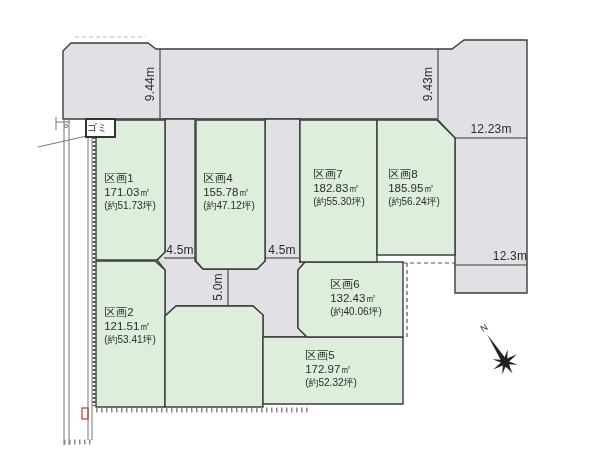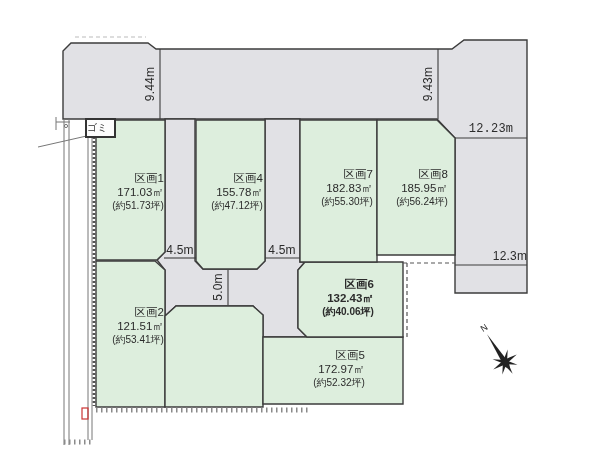--- a/index.html
+++ b/index.html
@@ -14,22 +14,22 @@
   .thin{stroke:#777;stroke-width:1;fill:none;}
   .hedge{stroke:#555;stroke-width:3;stroke-dasharray:2 2;fill:none;}
   .dashline{stroke:#555;stroke-width:1.2;stroke-dasharray:4 3;fill:none;}
   .hatch{stroke:var(--hatch,#888);stroke-width:5;stroke-dasharray:1.5 3.5;fill:none;}
   .faint{stroke:#bbb;stroke-width:1;stroke-dasharray:4 3;fill:none;}
   .redmark{stroke:var(--marker-red,#cc3333);stroke-width:1.2;fill:none;}
   .compass{fill:#222;stroke:none;}
   .lbl{position:absolute;transform:translate(-50%,-50%);white-space:nowrap;
        font-size:12px;letter-spacing:.2px;}
   .lbl.rot{transform:translate(-50%,-50%) rotate(-90deg);}
-  .plotlbl{position:absolute;transform:translateX(-50%);text-align:right;
-       font-size:11.5px;line-height:13.5px;white-space:nowrap;margin-left:8px;}
+  .plotlbl{position:absolute;transform:translateX(-50%);text-align:left;
+       font-size:11.5px;line-height:13.5px;white-space:nowrap;}
   .plotlbl .tsubo{font-size:10px;}
   .gomibox{position:absolute;left:85px;top:118px;width:27px;height:16px;
        background:#fcfcfc;border:2px solid #333;font-size:10px;line-height:16px;
        text-align:left;overflow:hidden;}
   .northlbl{position:absolute;font-size:9px;transform:translate(-50%,-50%) rotate(-33deg);}
 </style>
 </head>
 <body>
 
 <div id="stage">
@@ -83,21 +83,21 @@
       <polygon class="compass" points="0,-14 2.5,0 0,14 -2.5,0"></polygon>
       <polygon class="compass" points="14,0 0,2.5 -14,0 0,-2.5"></polygon>
       <polygon class="compass" points="9,-9 1.5,1.5 -9,9 -1.5,-1.5"></polygon>
       <polygon class="compass" points="9,9 -1.5,1.5 -9,-9 1.5,-1.5"></polygon>
       <circle cx="0" cy="0" r="2.6" fill="#222"></circle>
     </g>
   </svg>
 
   <div class="lbl rot" style="left:150px;top:84px;">9.44m</div>
   <div class="lbl rot" style="left:428px;top:84px;">9.43m</div>
-  <div class="lbl" style="left:491px;top:129px;font-family:Liberation Mono, monospace;">12.23m</div>
+  <div class="lbl" style="left:491px;top:129px;">12.23m</div>
   <div class="lbl" style="left:510px;top:256px;">12.3m</div>
   <div class="lbl" style="left:180px;top:250px;">4.5m</div>
   <div class="lbl" style="left:282px;top:250px;">4.5m</div>
   <div class="lbl rot" style="left:218px;top:287px;">5.0m</div>
 
   <div class="gomibox">ゴミ</div>
 
   <div class="northlbl" style="left:484px;top:328px;">N</div>
 
   <div class="plotlbl" style="left:130px;top:172px;">
@@ -118,21 +118,21 @@
   <div class="plotlbl" style="left:414px;top:168px;">
     <div>区画8</div>
     <div>185.95㎡</div>
     <div class="tsubo">(約56.24坪)</div>
   </div>
   <div class="plotlbl" style="left:130px;top:306px;">
     <div>区画2</div>
     <div>121.51㎡</div>
     <div class="tsubo">(約53.41坪)</div>
   </div>
-  <div class="plotlbl" style="left:340px;top:278px;font-weight:bold;">
+  <div class="plotlbl" style="left:356px;top:278px;">
     <div>区画6</div>
     <div>132.43㎡</div>
     <div class="tsubo">(約40.06坪)</div>
   </div>
   <div class="plotlbl" style="left:331px;top:349px;">
     <div>区画5</div>
     <div>172.97㎡</div>
     <div class="tsubo">(約52.32坪)</div>
   </div>
 

